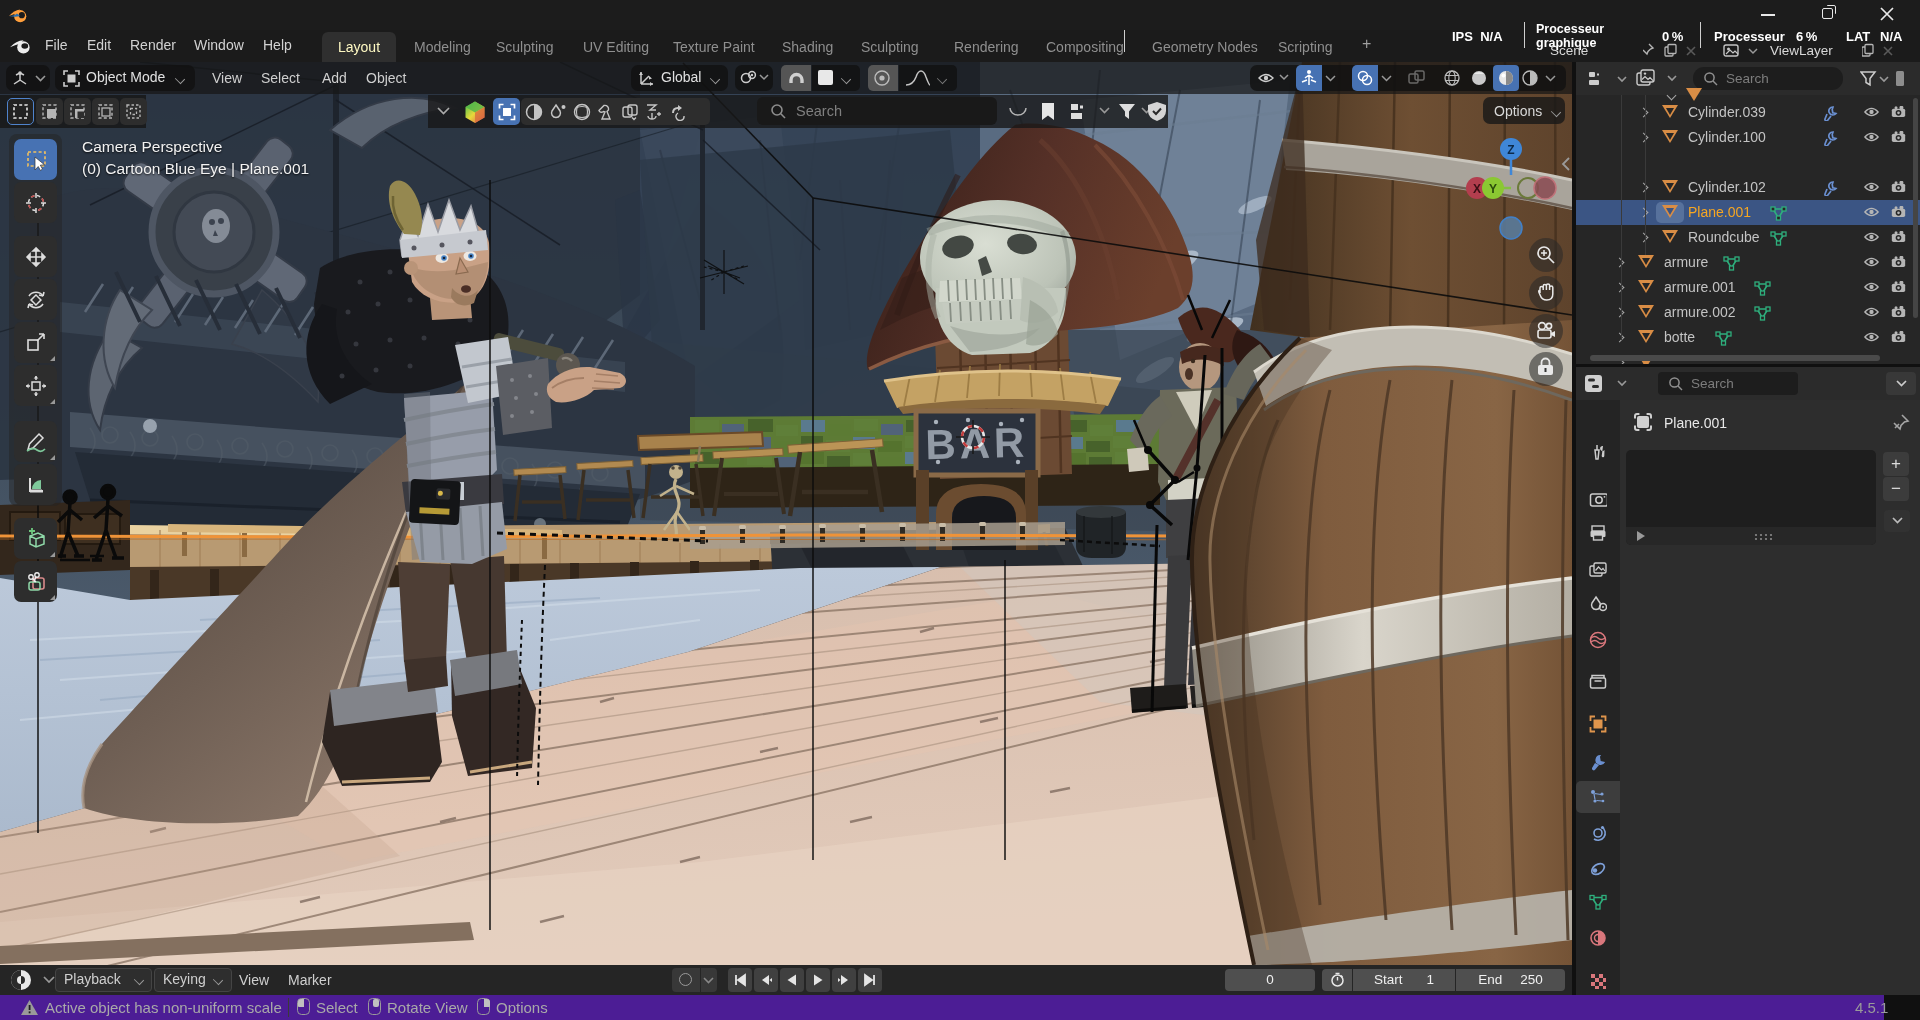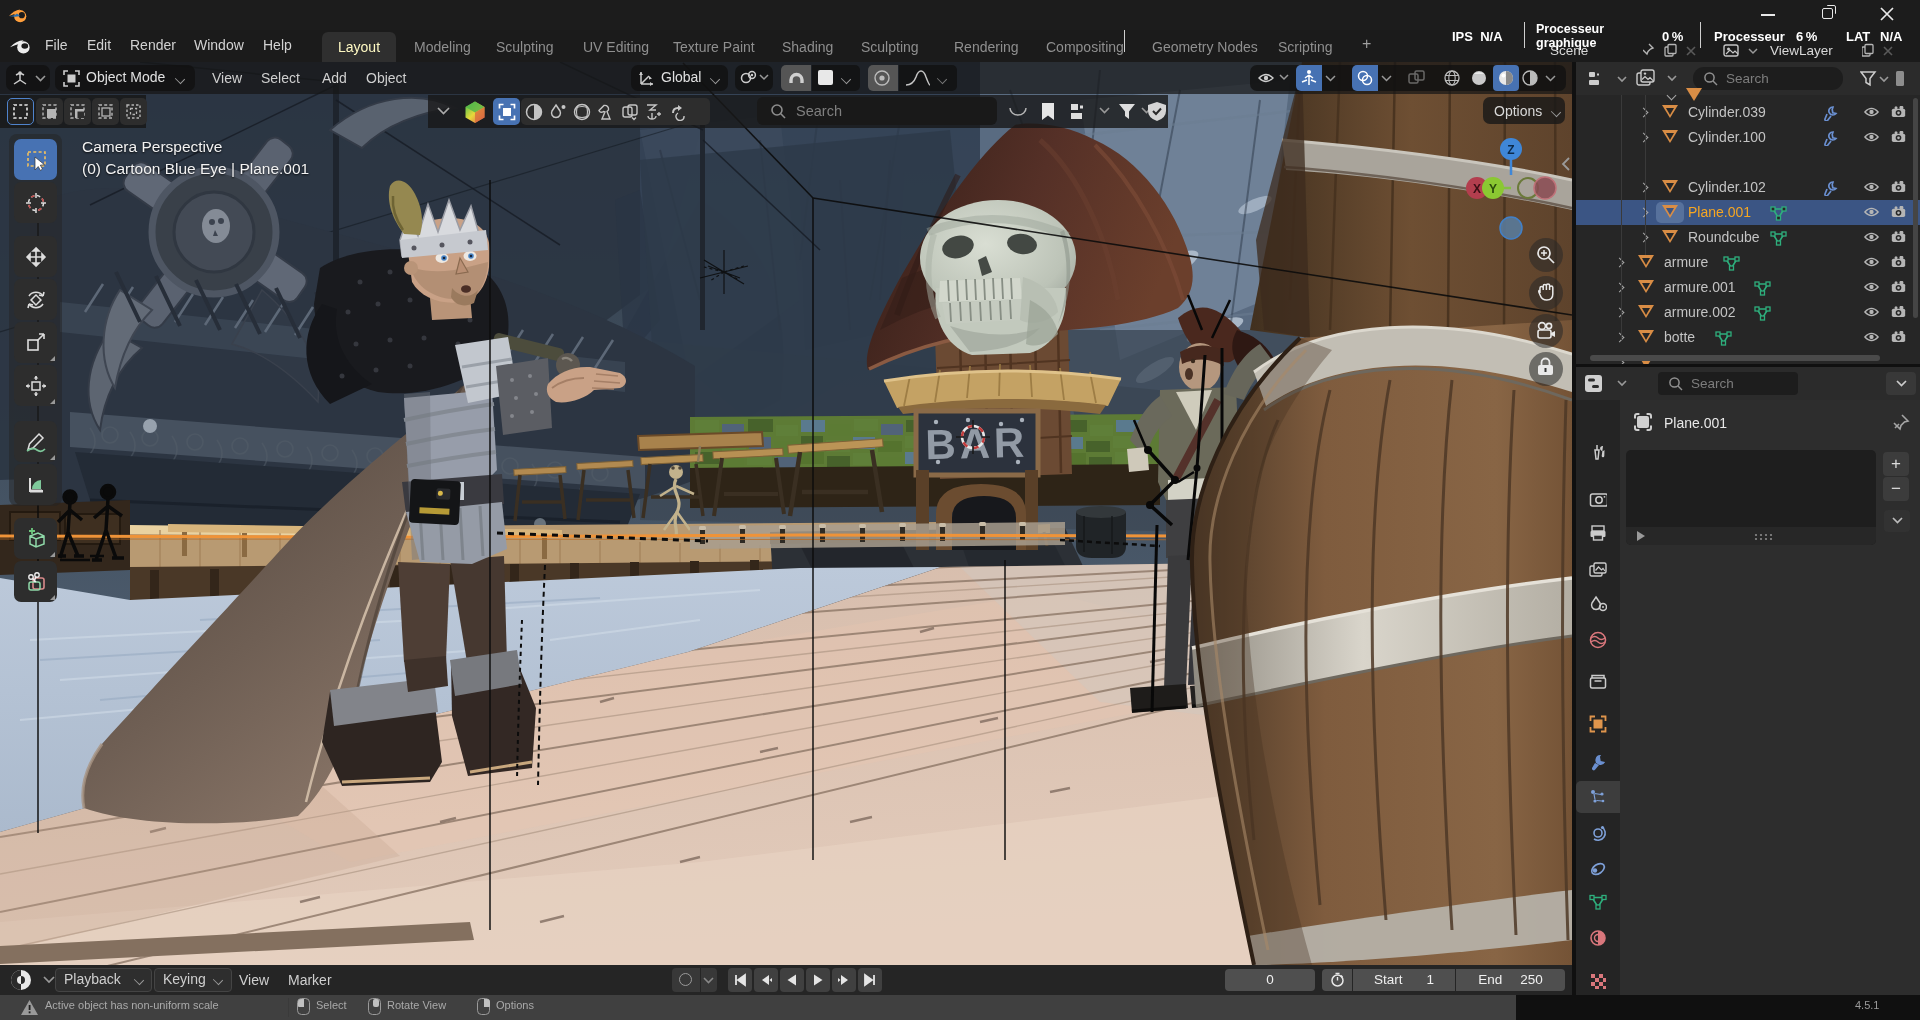--- a/index.html
+++ b/index.html
@@ -3,21 +3,21 @@
 *{margin:0;padding:0;box-sizing:border-box}
 html,body{width:1920px;height:1020px;overflow:hidden;background:#101010;font-family:"Liberation Sans",sans-serif;-webkit-font-smoothing:antialiased}
 .abs{position:absolute}
 #titlebar{position:absolute;left:0;top:0;width:1920px;height:30px;background:#1c1c1c;color:#dfdfdf;font-size:13px}
 #menubar{position:absolute;left:0;top:30px;width:1920px;height:32px;background:#1b1b1b;color:#c7c7c7;font-size:14px}
 .mi{position:absolute;top:7px;color:#d2d2d2}
 .tab{position:absolute;top:2px;height:30px;line-height:30px;padding:0 16px;color:#8f8f8f;border-radius:6px 6px 0 0}
 .tab.act{background:#2f2f2f;color:#fef9c3}
 #viewport{position:absolute;left:0;top:62px;width:1572px;height:903px;overflow:hidden;background:#37424f}
 #timeline{position:absolute;left:0;top:965px;width:1572px;height:30px;background:#252525}
-#statusbar{position:absolute;left:0;top:995px;width:1516px;height:25px;background:#404040;color:#a9a9a9;font-size:11px}
+#statusbar{position:absolute;left:0;top:995px;width:1884px;height:25px;background:#4c1d95;color:#a9a9a9;font-size:15px}
 #outliner{position:absolute;left:1576px;top:62px;width:344px;height:302px;background:#262626;overflow:hidden}
 #props{position:absolute;left:1576px;top:367px;width:344px;height:628px;background:#2d2d2d;overflow:hidden}
 .pill{position:absolute;background:rgba(17,17,17,.82);border-radius:7px;color:#d4d4d4}
 .hdrtxt{position:absolute;top:0;height:30px;line-height:30px;color:#cfcfcf;font-size:14px}
 .chev{position:absolute;display:inline-block;width:8px;height:8px;border-right:1.6px solid #999;border-bottom:1.6px solid #999;transform:rotate(45deg) scale(1,.82);vertical-align:3px}
 .orow{position:absolute;left:0;width:344px;height:25px;color:#c3c3c3;font-size:14px;line-height:25px}
 .oarr{position:absolute;width:7px;height:7px;border-right:1.7px solid #a9a9a9;border-top:1.7px solid #a9a9a9;transform:rotate(45deg);top:9px}
 .otri{position:absolute;top:5px;width:0;height:0;border-left:8px solid transparent;border-right:8px solid transparent;border-top:13px solid #d98d45}
 .oeye{position:absolute;top:6px;width:15px;height:12px}
 .tbtn{position:absolute;left:14px;width:43px;height:41px;background:#2d2d2d;border-radius:7px}

